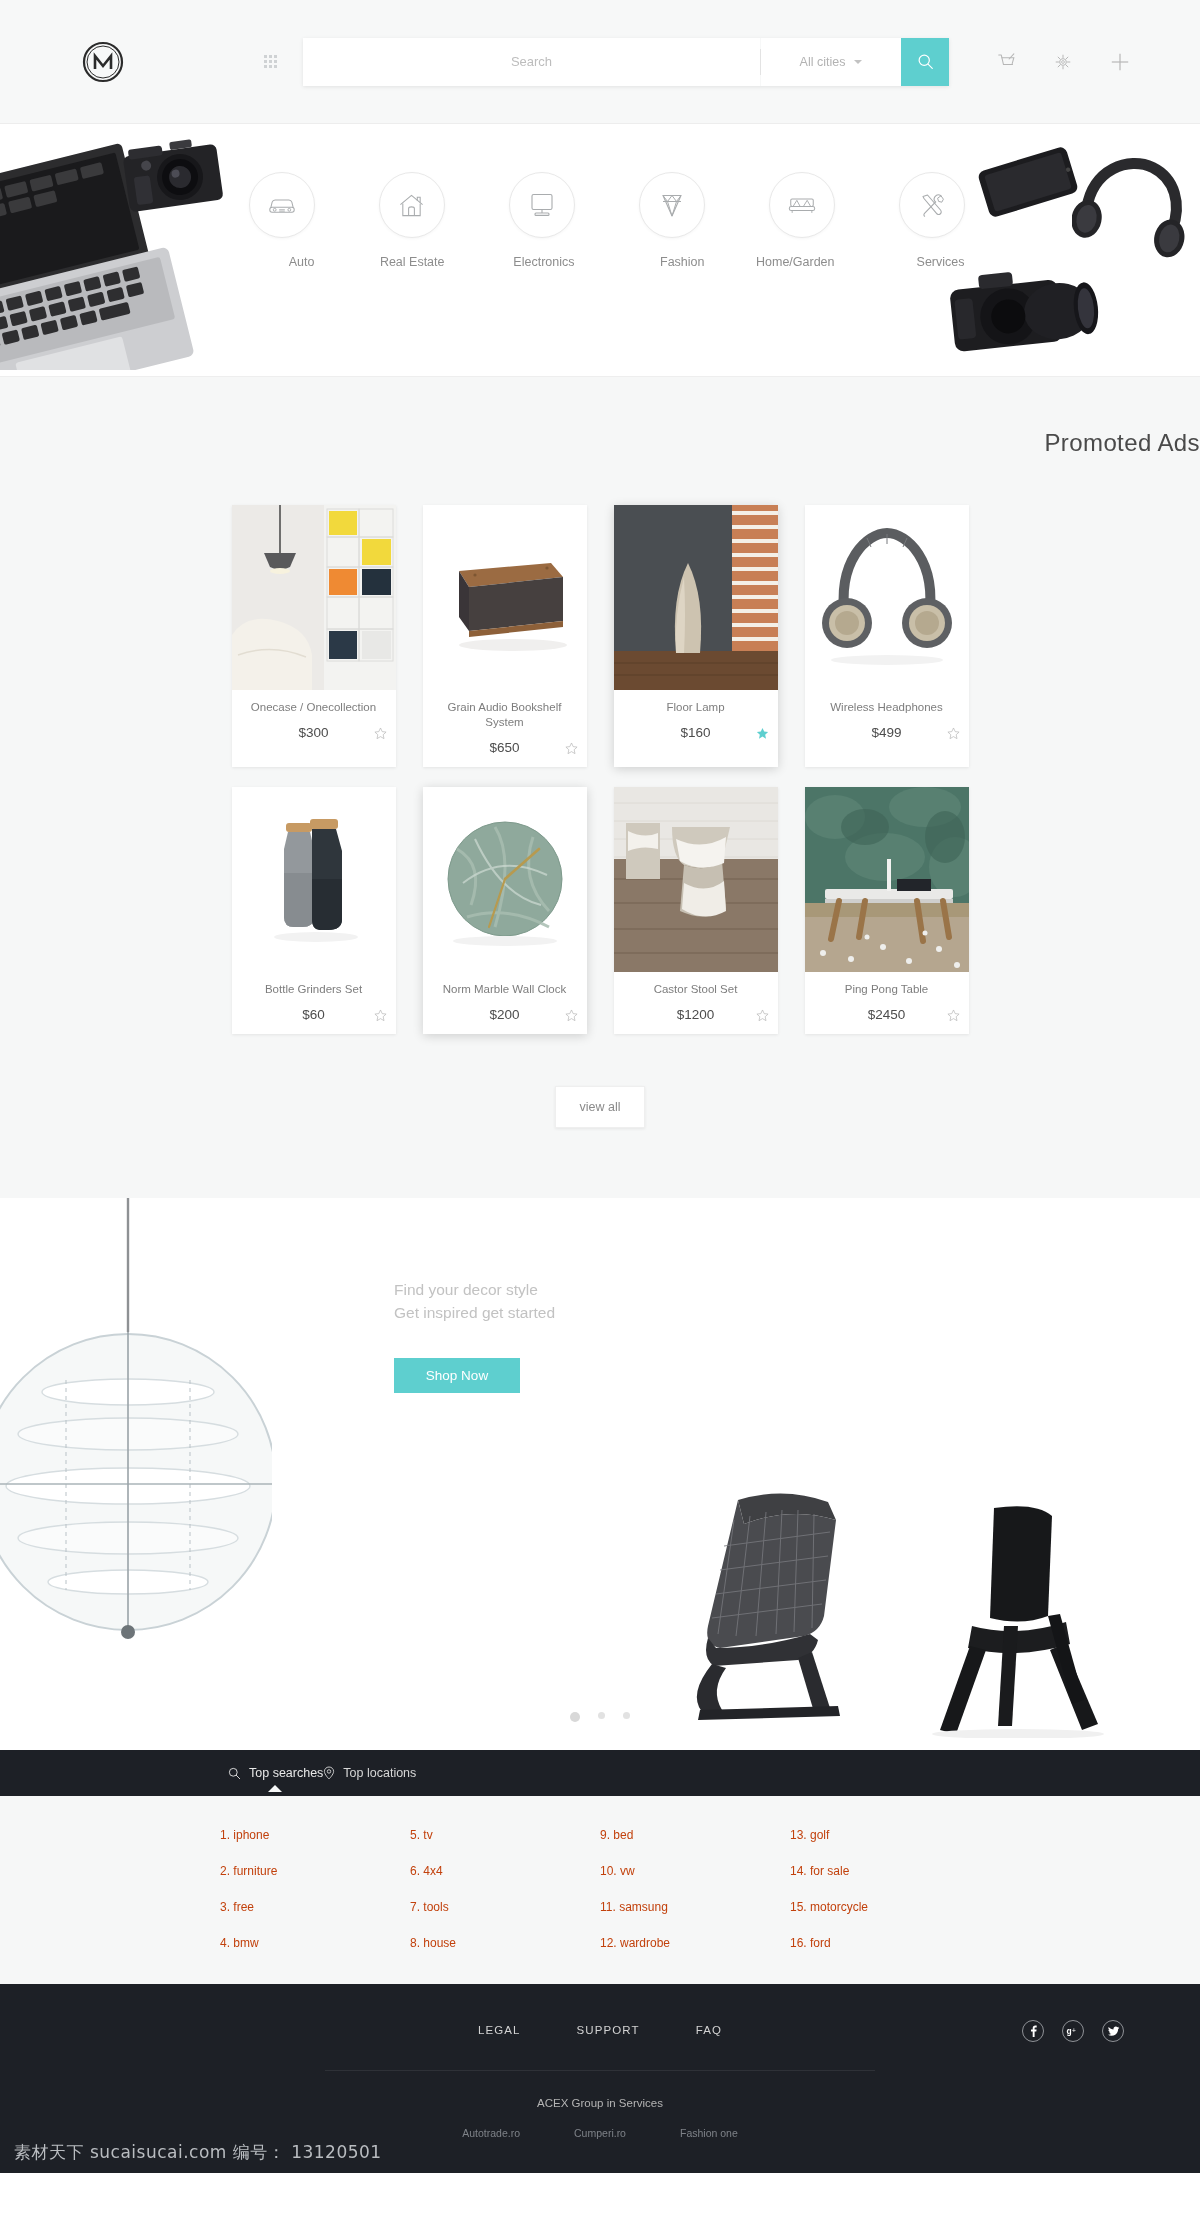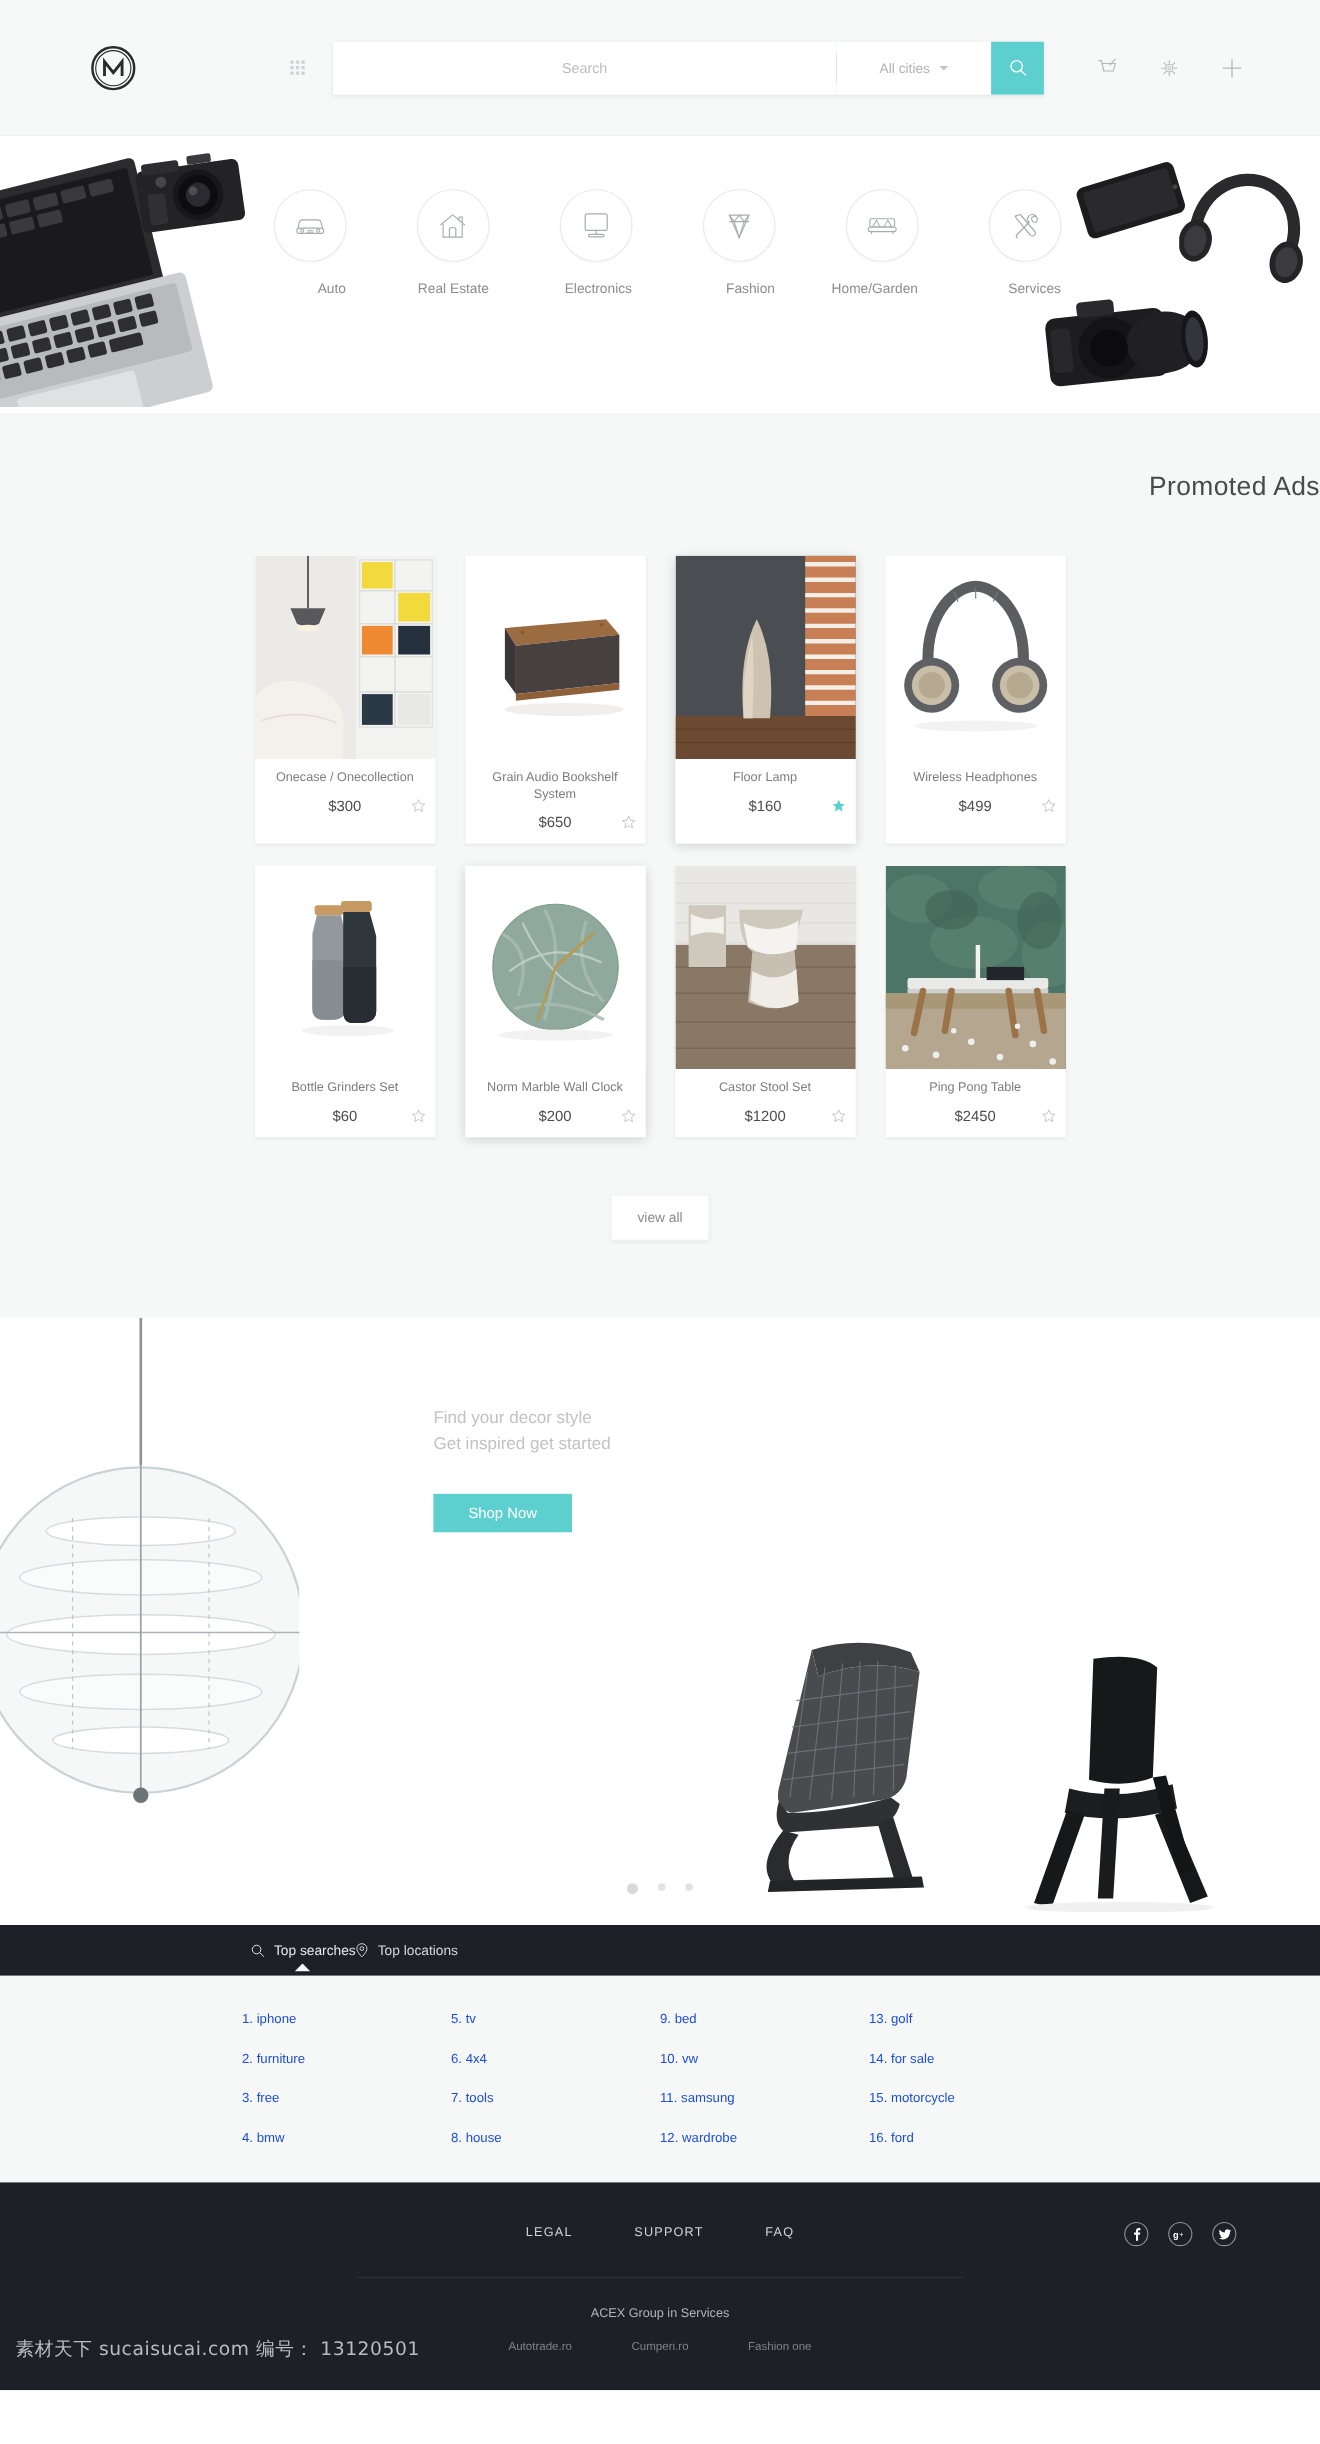--- a/index.html
+++ b/index.html
@@ -174,42 +174,42 @@
     border-right: 7px solid transparent; border-bottom: 7px solid #f6f7f7;
   }
   .searches {
     background: #f6f7f7; padding: 32px 0 34px 0;
   }
   .searches-grid {
     width: 760px; margin: 0 auto;
     display: grid; grid-template-columns: repeat(4, 1fr);
     row-gap: 22px;
   }
-  .search-item { font-size: 12px; color: #1d4ed8; cursor: pointer; }
+  .search-item { font-size: 12px; color: #c2410c; cursor: pointer; }
 
   
   .footer { background: #1d2026; padding: 40px 0 0 0; position: relative; }
   .footer-top {
     display: flex; align-items: center; position: relative;
     padding-bottom: 34px;
   }
   .footer-links { display: flex; margin-left: 478px; gap: 56px; }
   .footer-link { color: #d2d2d2; font-size: 11.5px; letter-spacing: 1.1px; cursor: pointer; }
   .social { position: absolute; right: 76px; display: flex; gap: 18px; top: -4px; }
   .soc {
     width: 22px; height: 22px; border-radius: 50%; border: 1px solid #8e9196;
     display: flex; align-items: center; justify-content: center; cursor: pointer;
   }
   .footer-rule { width: 550px; height: 1px; background: #2e3137; margin: 0 auto; }
   .footer-bottom { text-align: center; padding: 26px 0 34px 0; }
   .footer-company { font-size: 11.5px; color: #b4b4b4; }
   .footer-brands { margin-top: 18px; display: flex; justify-content: center; gap: 54px; }
   .footer-brand { font-size: 10.5px; color: #7e8288; cursor: pointer; }
   .watermark {
-    position: absolute; left: 14px; bottom: 26px;
+    position: absolute; left: 14px; bottom: 9px;
     font-size: 17px; color: #b9bcc0;
     font-family: "DejaVu Sans", sans-serif;
     letter-spacing: 0.5px;
   }
 </style>
 </head>
 <body>
 
 <div class="page">
 

